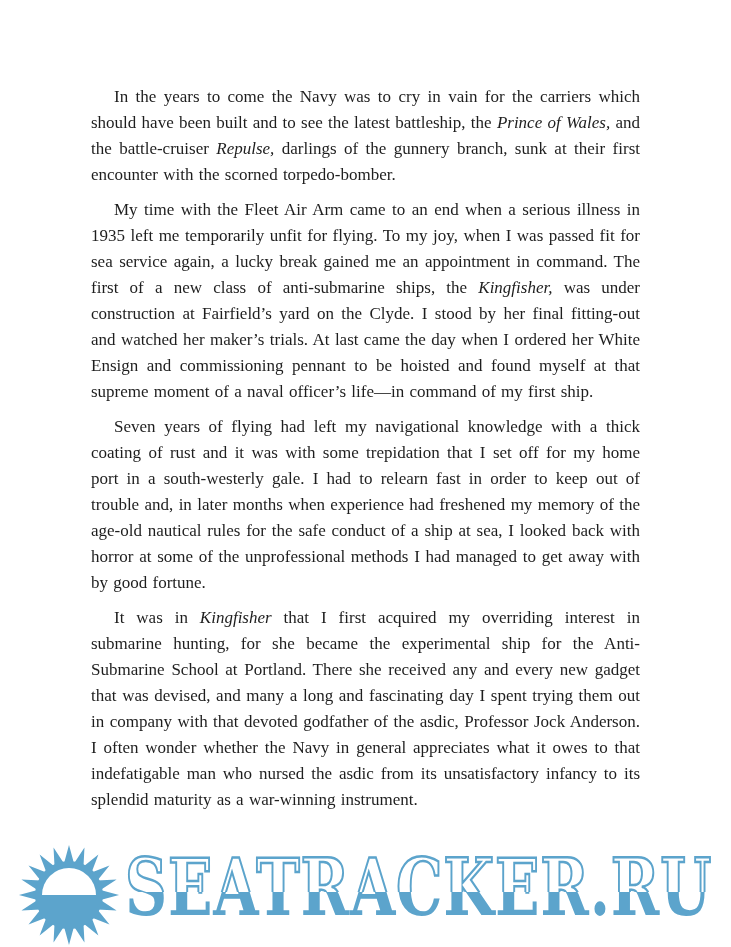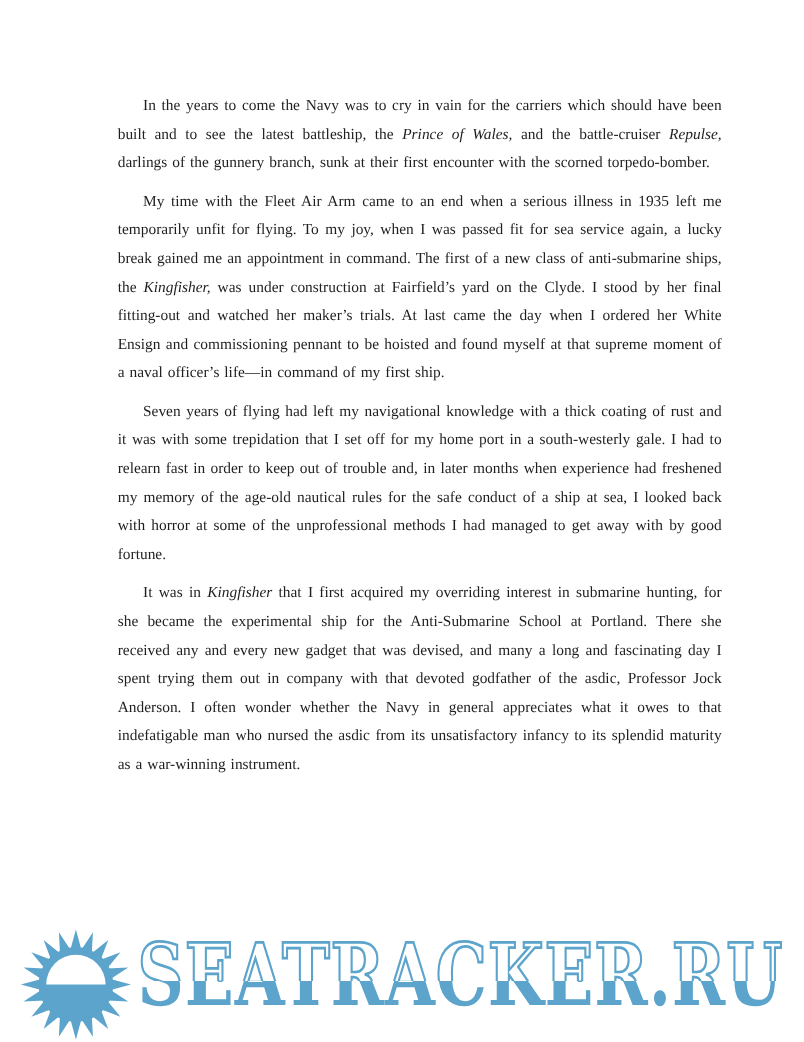--- a/index.html
+++ b/index.html
@@ -12,24 +12,23 @@
   .page {
     position: relative;
     width: 731px; height: 947px;
     background: #ffffff;
   }
   .text-column {
     position: absolute;
     left: 91px; top: 84px;
     width: 549px;
     color: #1e1e1e;
-    font-size: 14px;
+    font-size: 17px;
     line-height: 26px;
     text-align: justify;
-    margin-left: 16px;
   }
   .para {
     text-indent: 23px;
     margin-bottom: 9px;
     word-spacing: 1px;
   }
   .it { font-style: italic; }
 
   
   .watermark {

